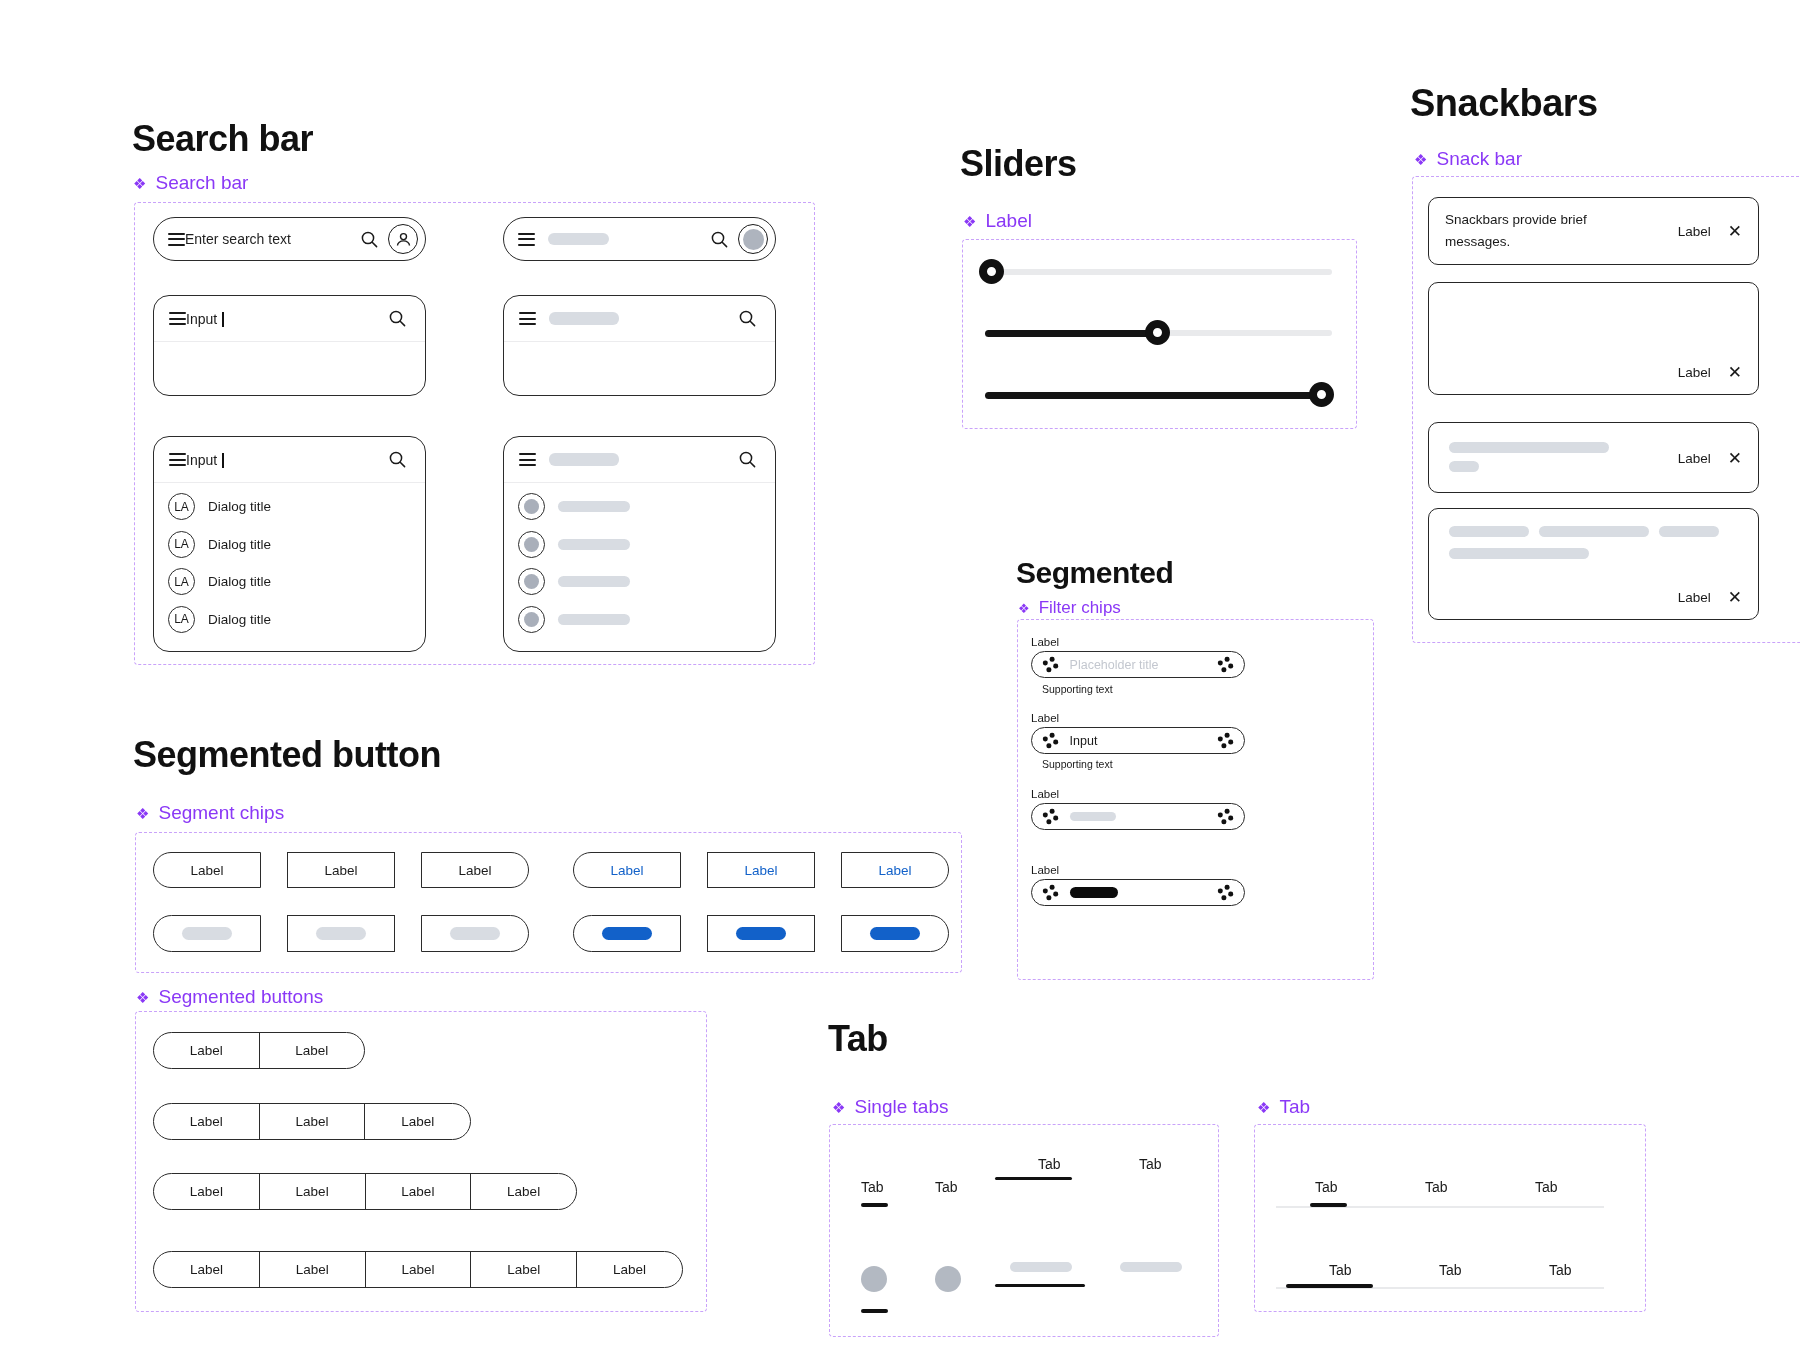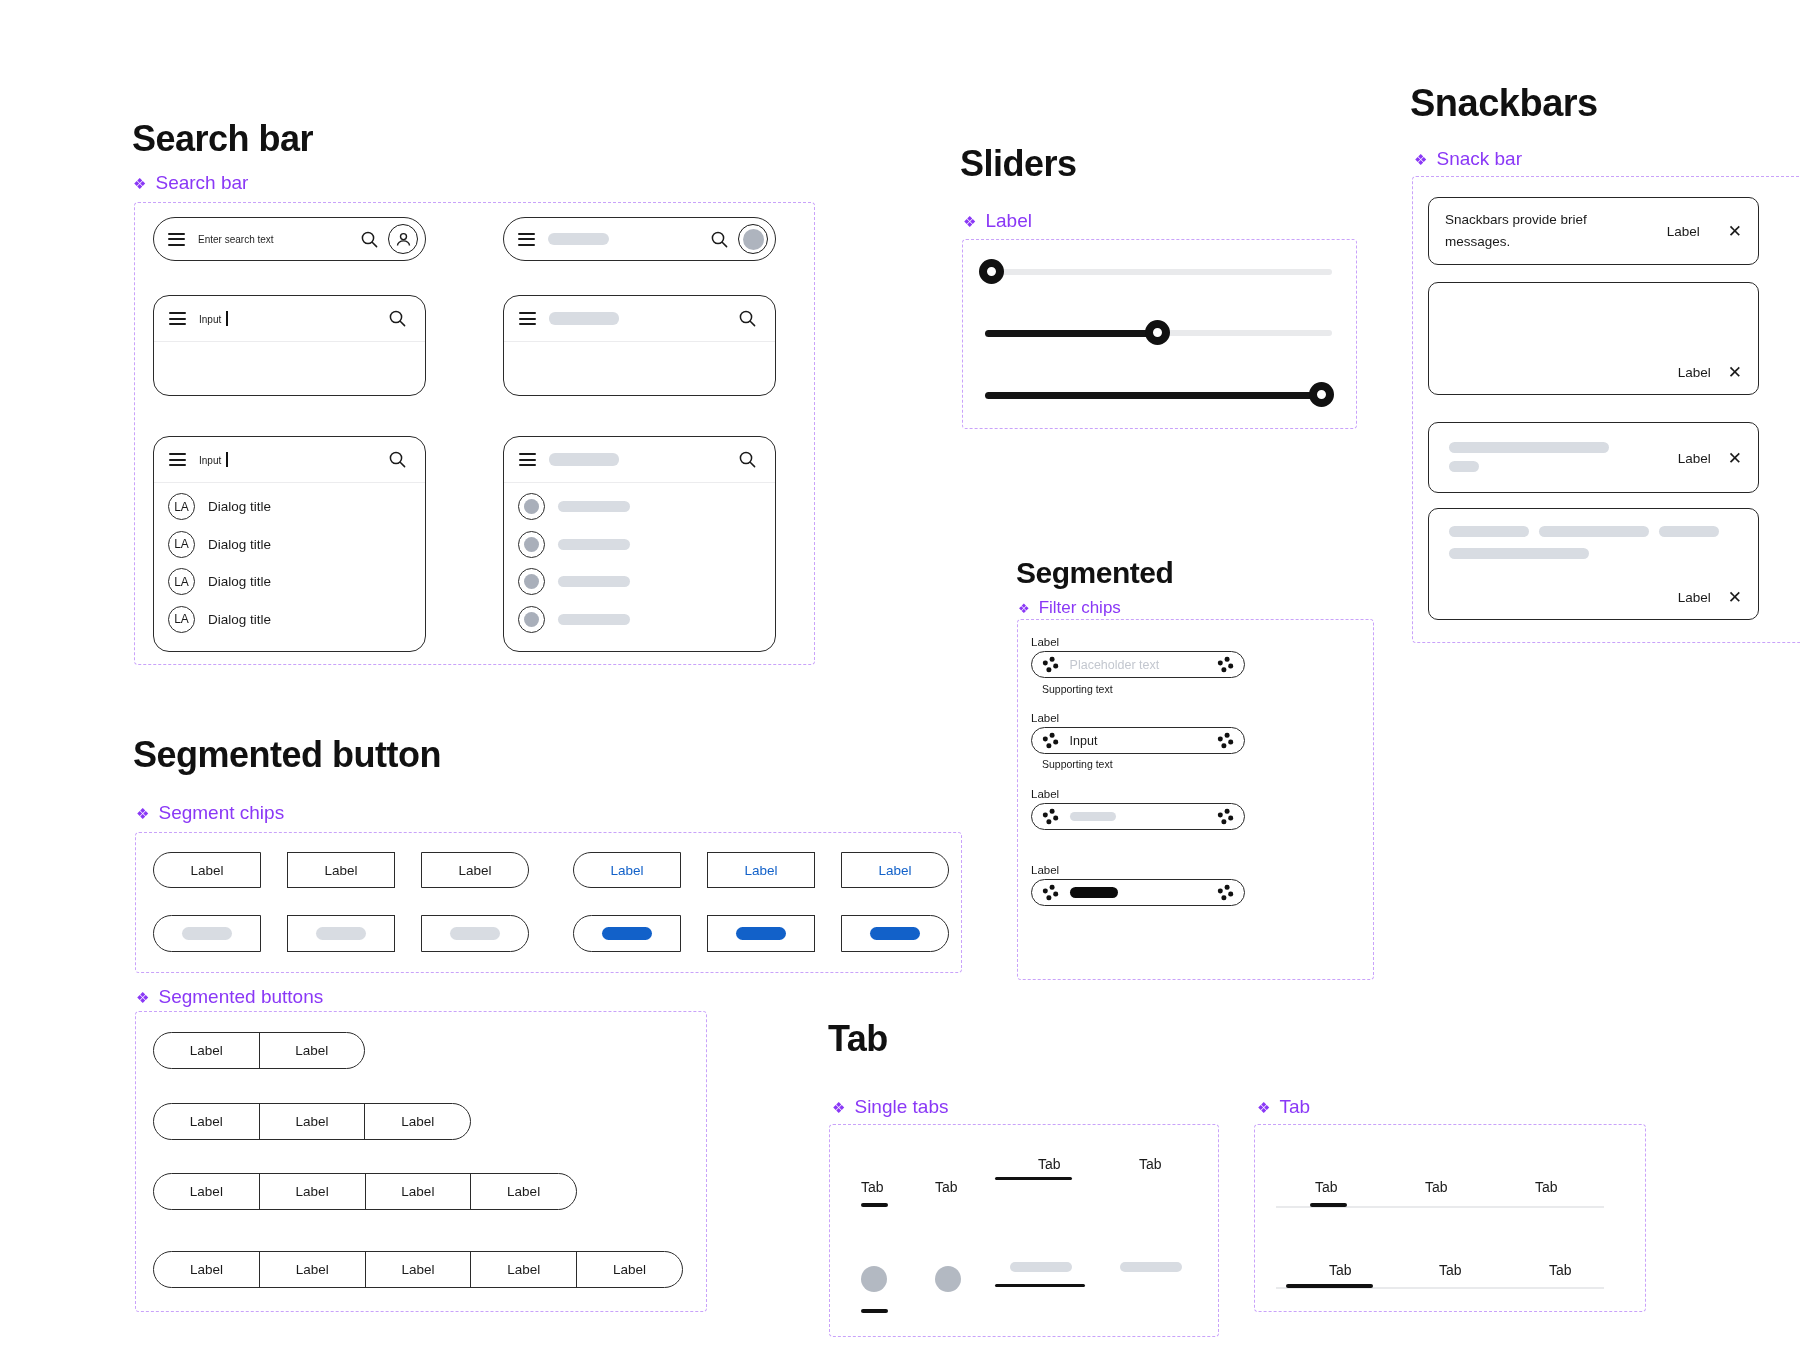--- a/index.html
+++ b/index.html
@@ -19,21 +19,21 @@
   
   .ham{display:inline-block;width:17px;}
   .ham i{display:block;height:2px;background:#1a1a1a;border-radius:1px;margin:3.5px 0;}
   
   .sic{width:19px;height:19px;flex:none;}
   
   .gbar{background:#d8dce2;border-radius:6px;height:11px;flex:none;}
   .rowflex{display:flex;align-items:center;height:100%;}
   .hdr{display:flex;align-items:center;height:45px;padding:0 18px 0 15px;box-sizing:border-box;}
   .divider{height:1px;background:#ececee;margin:0;}
-  .intext{font-size:10px;color:#1a1a1a;margin-left:13px;}
+  .intext{font-size:14px;color:#1a1a1a;}
   .caret{display:inline-block;width:1.4px;height:15px;background:#111;margin-left:5px;vertical-align:-3px;}
   .avatar-out{width:27px;height:27px;border:1.2px solid #2b2b2b;border-radius:50%;flex:none;
               display:flex;align-items:center;justify-content:center;box-sizing:border-box;}
   .avatar-out .ini{font-size:12px;color:#1a1a1a;letter-spacing:0;}
   .avatar-dot{width:15px;height:15px;border-radius:50%;background:#a9afba;}
   .lrow{display:flex;align-items:center;height:37.5px;padding-left:14px;}
   .ltitle{font-size:13.5px;margin-left:13px;}
   
   .track{position:absolute;border-radius:4px;}
   .thumb{position:absolute;width:9px;height:9px;background:#fff;border:8.5px solid #111;border-radius:50%;}
@@ -270,21 +270,21 @@
   <div class="thumb" style="left:1309px;top:382px;"></div>
 
   <div class="h1" style="left:1410px;top:82px;font-size:38px;">Snackbars</div>
   <div class="comp" style="left:1414px;top:148px;">
     <span class="dia">❖</span>
     <span>Snack bar</span>
   </div>
   <div class="dash" style="left:1412px;top:176px;width:440px;height:465px;"></div>
 
   <div class="snk" style="top:197px;height:68px;">
-    <div style="display:flex;align-items:center;height:100%;padding:0 16px;gap:11px;">
+    <div style="display:flex;align-items:center;height:100%;padding:0 16px;">
       <div class="snk-msg" style="width:168px;">Snackbars provide brief messages.</div>
       <span style="flex:1;"></span>
       <span class="snk-label" style="margin-right:17px;">Label</span>
       <span class="xic">✕</span>
     </div>
   </div>
 
   <div class="snk" style="top:282px;height:113px;">
     <div class="snk-act" style="right:16px;bottom:13px;">
       <span class="snk-label">Label</span>
@@ -421,21 +421,21 @@
   <div class="h1 small" style="left:1016px;top:556px;">Segmented</div>
   <div class="comp" style="left:1018px;top:598px;font-size:17px;">
     <span class="dia" style="font-size:13px;">❖</span>
     <span>Filter chips</span>
   </div>
   <div class="dash" style="left:1017px;top:619px;width:355px;height:359px;"></div>
 
   <div class="tf-label" style="left:1031px;top:636px;">Label</div>
   <div class="tf" style="top:651px;">
     <span class="dots"></span>
-    <span class="ph">Placeholder text</span>
+    <span class="ph">Placeholder title</span>
     <span class="sp"></span>
     <span class="dots"></span>
   </div>
   <div class="tf-support" style="left:1042px;top:683px;">Supporting text</div>
 
   <div class="tf-label" style="left:1031px;top:712px;">Label</div>
   <div class="tf" style="top:727px;">
     <span class="dots"></span>
     <span class="tfin">Input</span>
     <span class="sp"></span>

